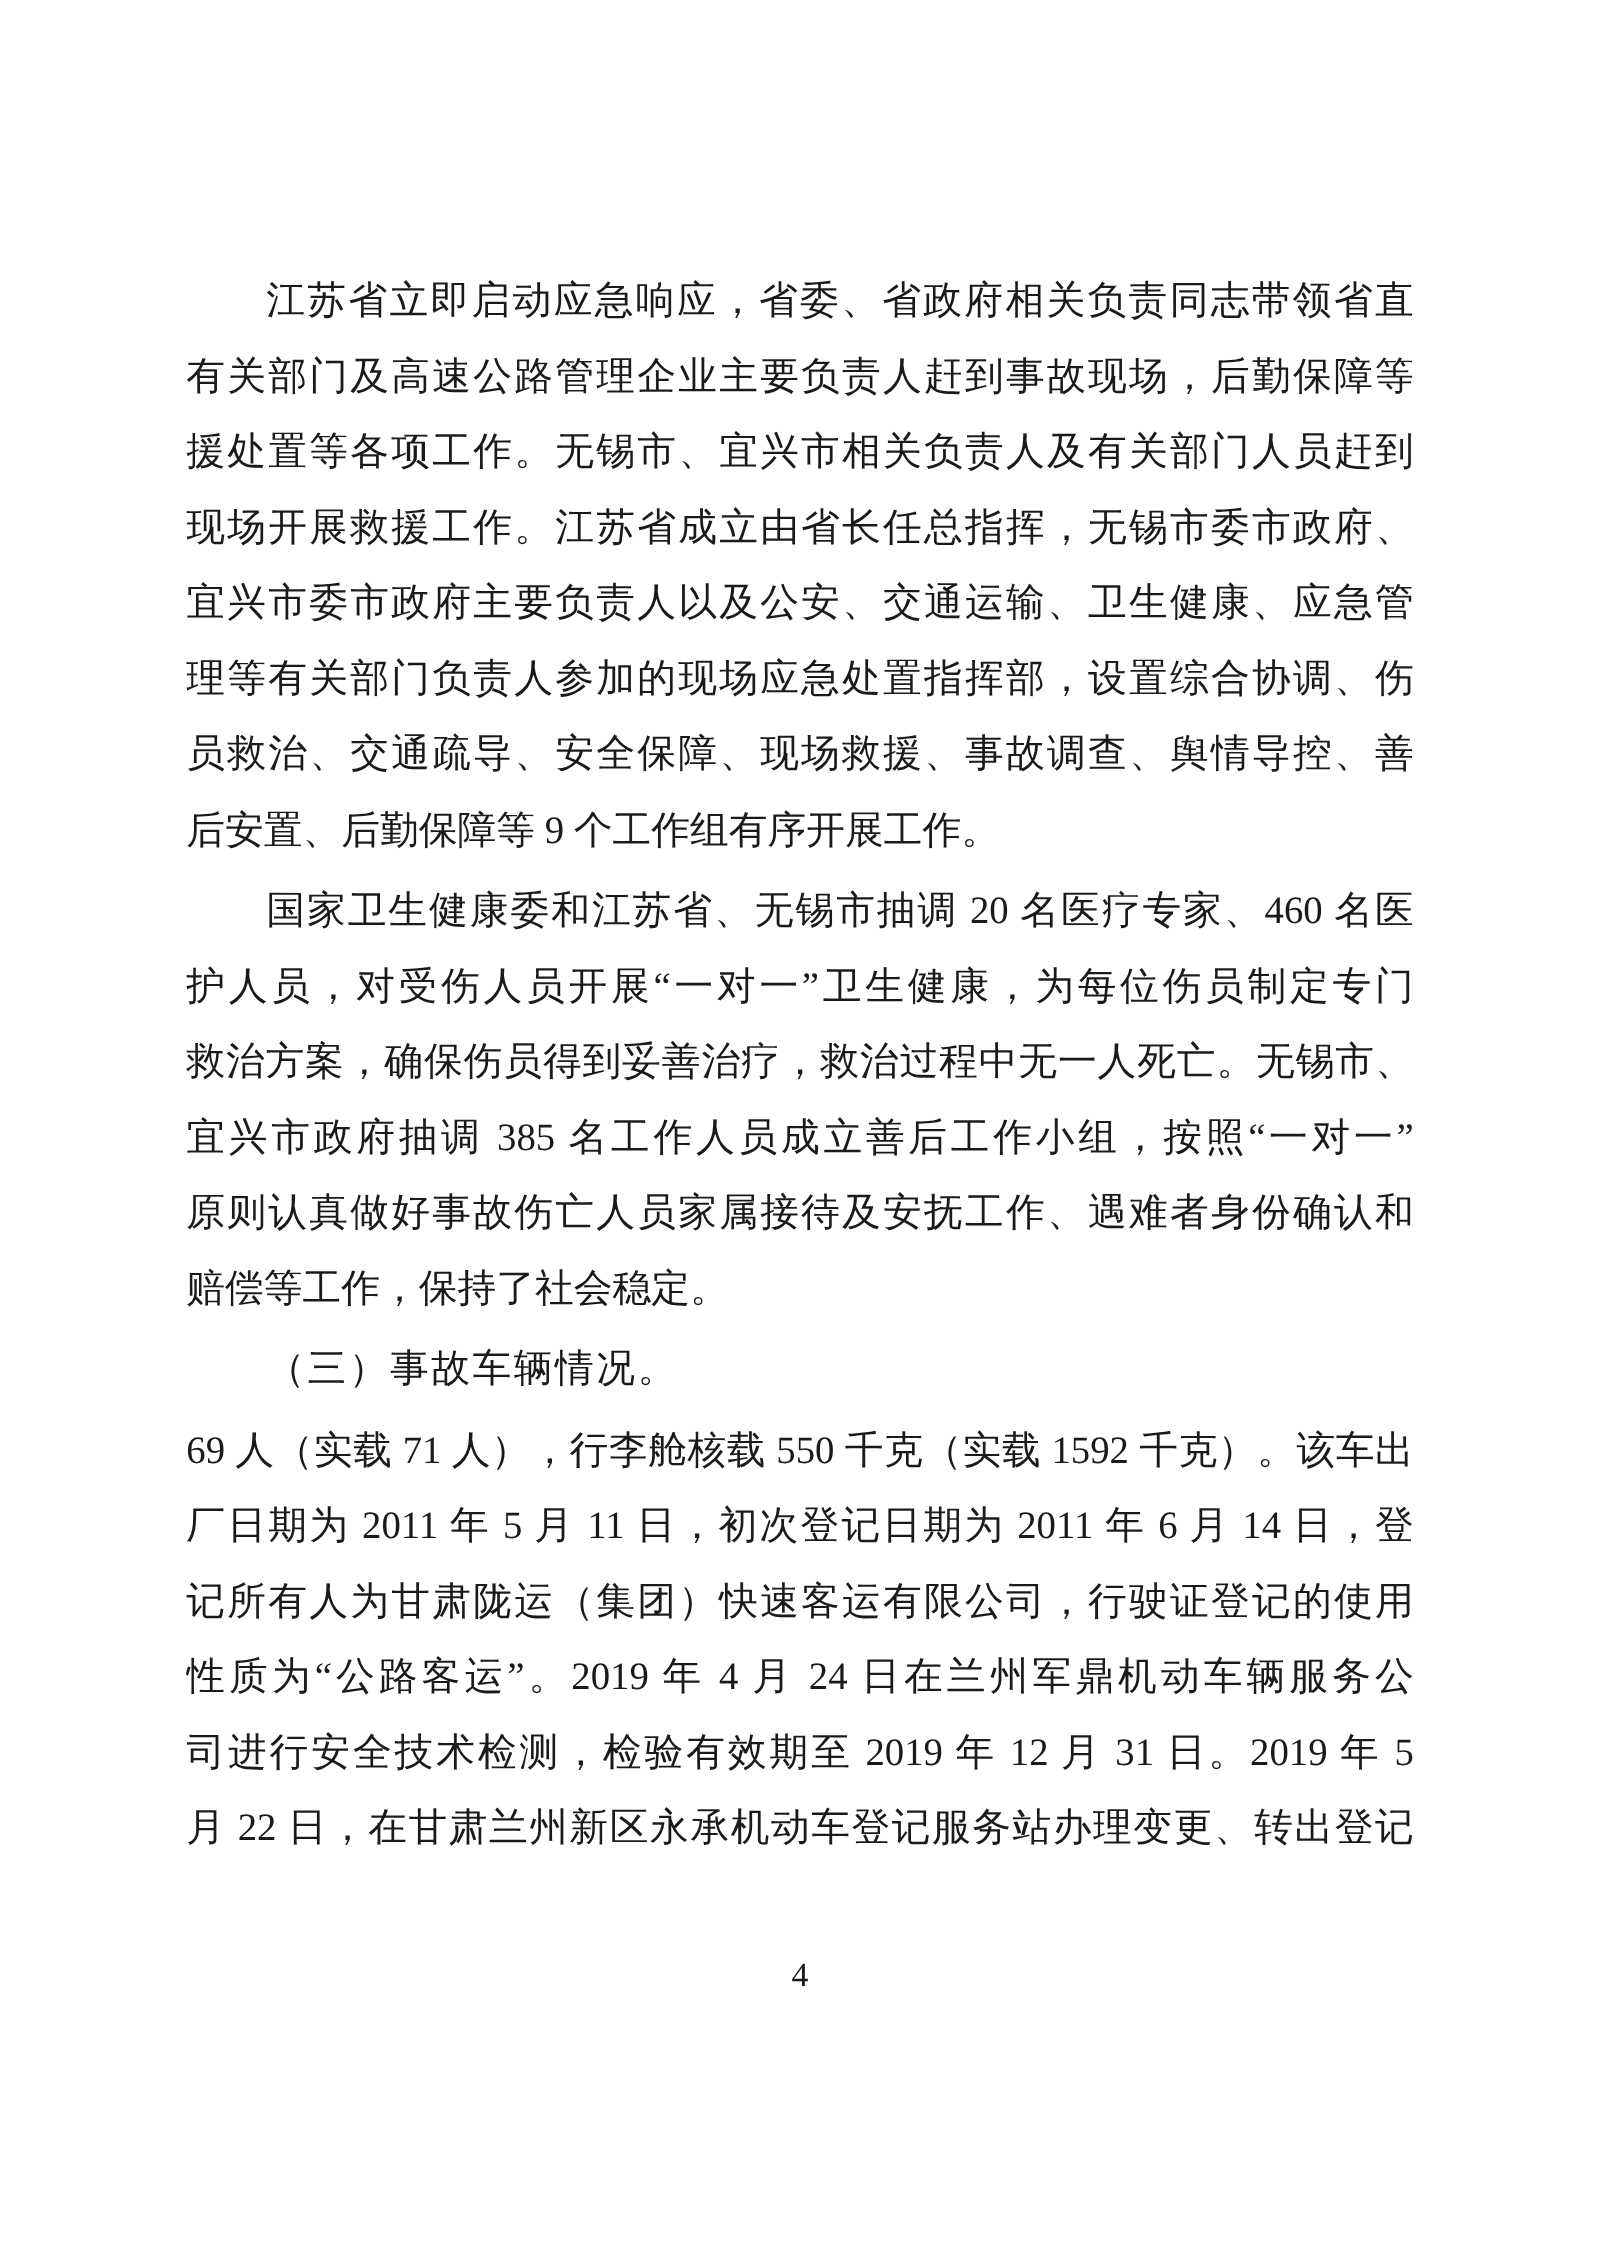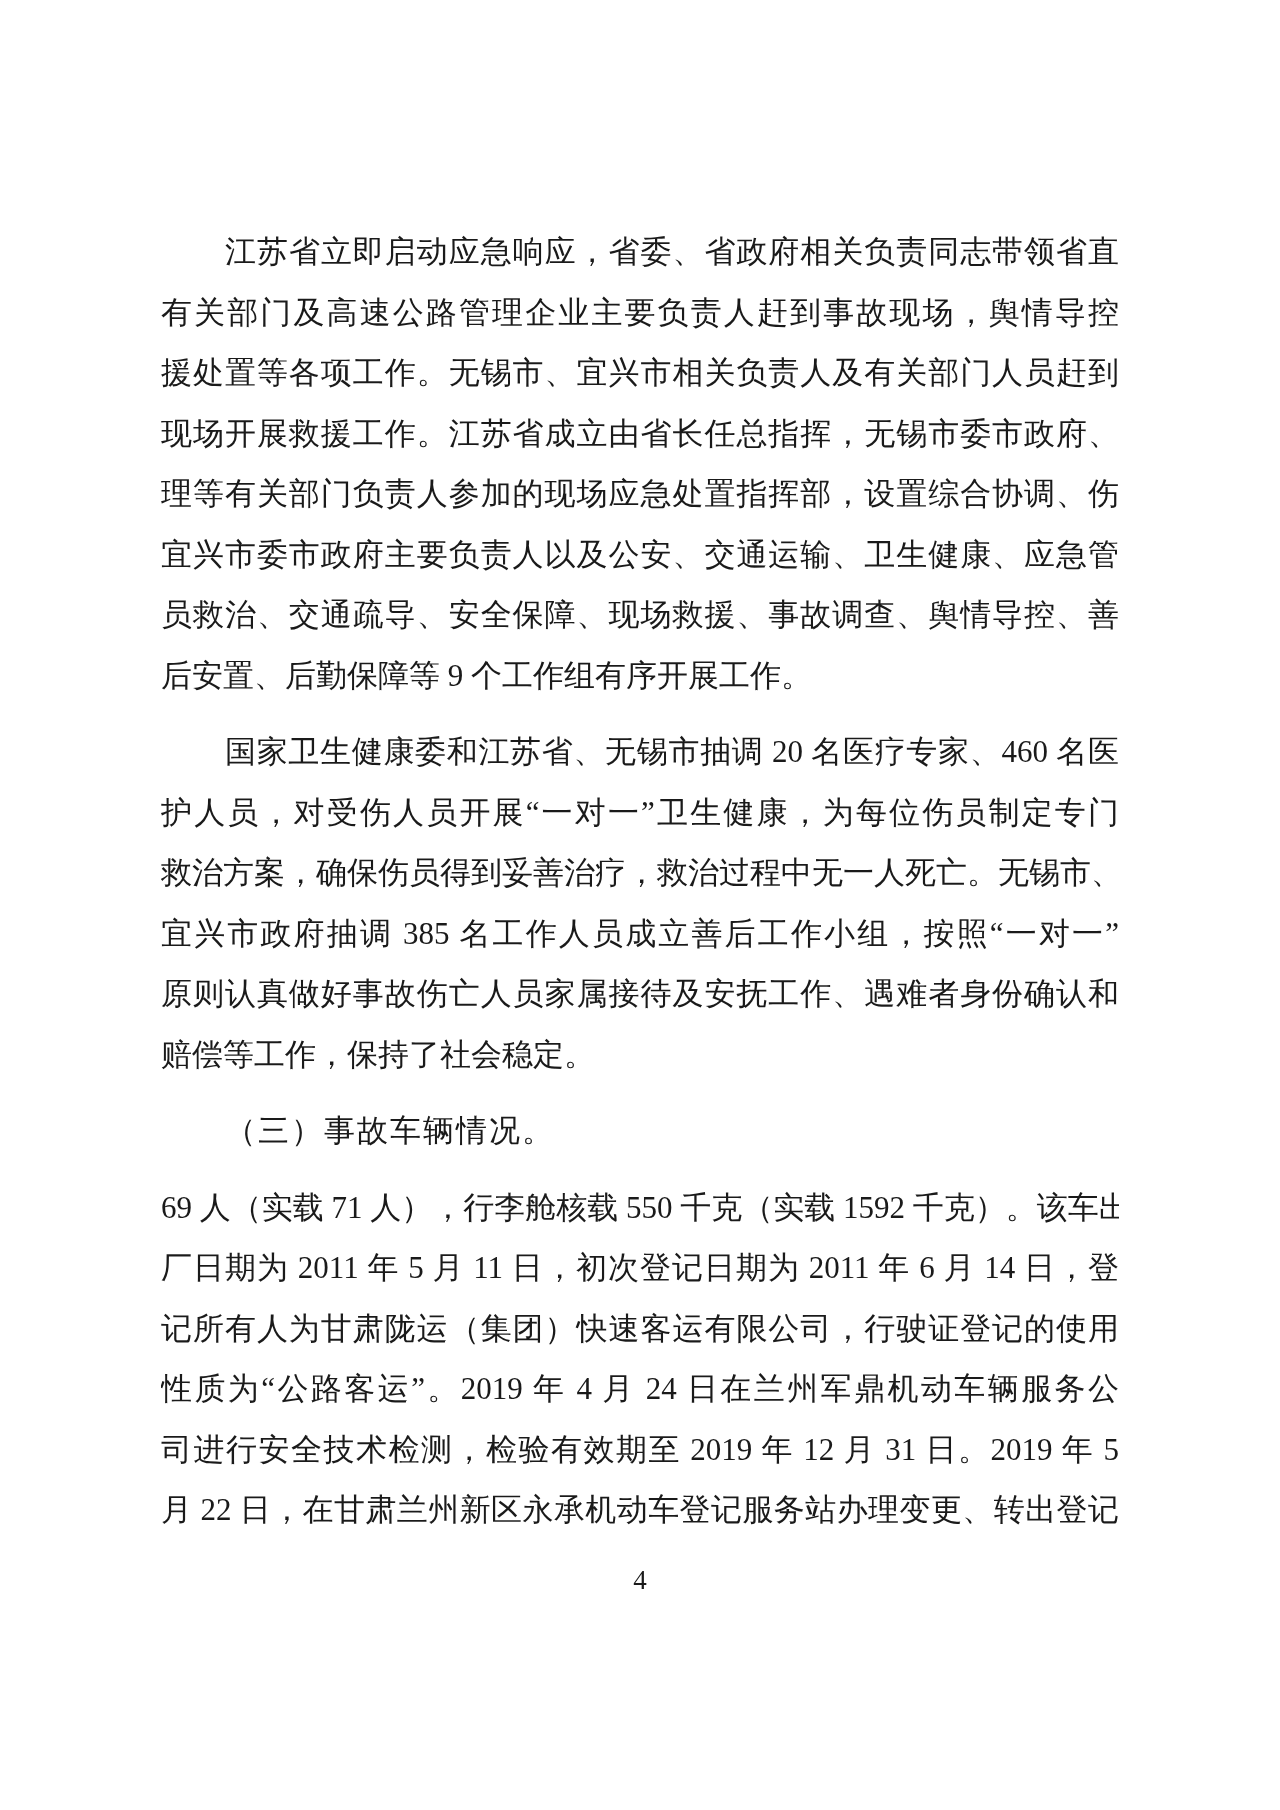--- a/index.html
+++ b/index.html
@@ -15,21 +15,21 @@
     overflow: hidden;
     font-family: "Liberation Serif", "DejaVu Serif", serif;
     color: #1a1a1a;
   }
   .text-block {
     position: absolute;
     left: 145px;
     top: 206px;
     width: 990px;
   }
-  .para { margin: 16px; padding: 0; }
+  .para { margin: 4px; padding: 0; }
   .line {
     height: 60.5px;
     line-height: 60.5px;
     font-size: 31px;
     text-align: justify;
     text-align-last: justify;
     overflow: hidden;
     white-space: nowrap;
   }
   .line.endline {
@@ -55,25 +55,25 @@
   }
 </style>
 </head>
 <body>
 
 <div class="page">
   <div class="text-block">
 
     <div class="para">
       <div class="line indent">江苏省立即启动应急响应，省委、省政府相关负责同志带领省直</div>
-      <div class="line">有关部门及高速公路管理企业主要负责人赶到事故现场，舆情导控</div>
+      <div class="line">有关部门及高速公路管理企业主要负责人赶到事故现场，后勤保障等</div>
       <div class="line">援处置等各项工作。无锡市、宜兴市相关负责人及有关部门人员赶到</div>
       <div class="line">现场开展救援工作。江苏省成立由省长任总指挥，无锡市委市政府、</div>
+      <div class="line">宜兴市委市政府主要负责人以及公安、交通运输、卫生健康、应急管</div>
       <div class="line">理等有关部门负责人参加的现场应急处置指挥部，设置综合协调、伤</div>
-      <div class="line">宜兴市委市政府主要负责人以及公安、交通运输、卫生健康、应急管</div>
       <div class="line">员救治、交通疏导、安全保障、现场救援、事故调查、舆情导控、善</div>
       <div class="line endline">后安置、后勤保障等 9 个工作组有序开展工作。</div>
     </div>
 
     <div class="para">
       <div class="line indent">国家卫生健康委和江苏省、无锡市抽调 20 名医疗专家、460 名医</div>
       <div class="line">护人员，对受伤人员开展“一对一”卫生健康，为每位伤员制定专门</div>
       <div class="line">救治方案，确保伤员得到妥善治疗，救治过程中无一人死亡。无锡市、</div>
       <div class="line">宜兴市政府抽调 385 名工作人员成立善后工作小组，按照“一对一”</div>
       <div class="line">原则认真做好事故伤亡人员家属接待及安抚工作、遇难者身份确认和</div>

